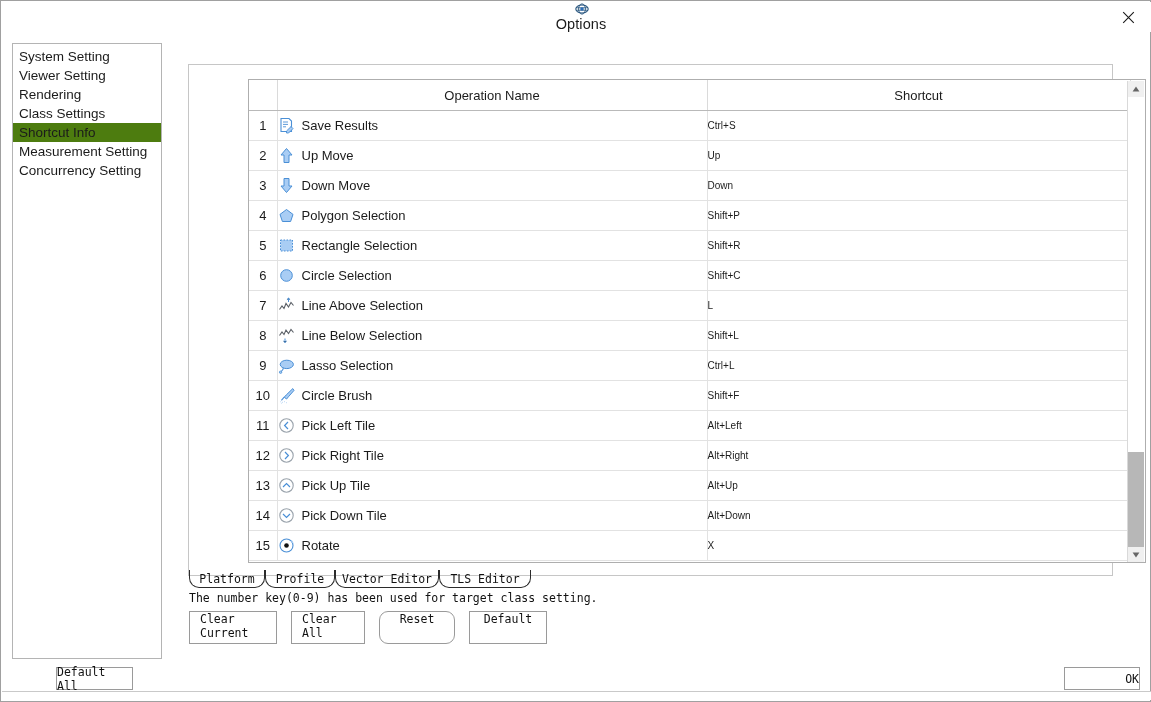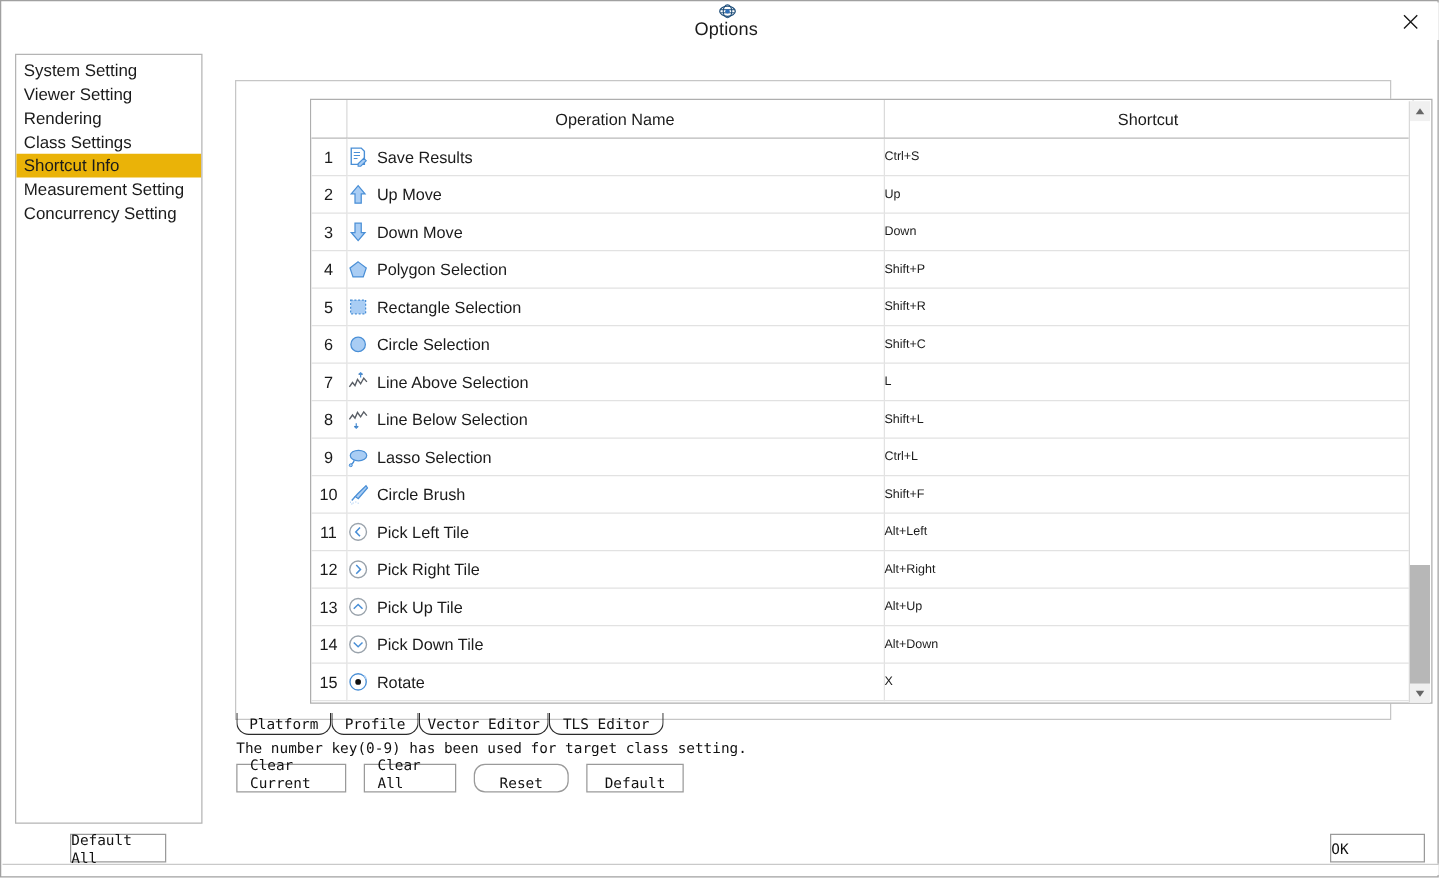--- a/index.html
+++ b/index.html
@@ -69,21 +69,21 @@
   .side-item {
     height: 19px;
     line-height: 19px;
     padding-left: 6px;
     font-size: 13.5px;
     color: #1b1b1b;
     white-space: nowrap;
     cursor: default;
   }
   .side-item.selected {
-    background: #eab308;
+    background: #4d7c0f;
   }
 
   
   #default-all-btn {
     position: absolute;
     left: 11px; top: 666px;
     width: 77px; height: 23px;
     box-sizing: border-box;
     border: 1px solid #9a9a9a;
     background: #ffffff;
@@ -99,21 +99,21 @@
   #ok-btn {
     position: absolute;
     left: 1063px; top: 666px;
     width: 76px; height: 23px;
     box-sizing: border-box;
     border: 1px solid #9a9a9a;
     background: #ffffff;
     font-family: "DejaVu Sans Mono", "Liberation Mono", monospace;
     font-size: 11.5px;
     color: #111;
-    display: flex; align-items: center; justify-content: flex-start;
+    display: flex; align-items: center; justify-content: flex-end;
     cursor: default;
   }
 
   
   #right-panel {
     position: absolute;
     left: 187px; top: 63px;
     width: 925px; height: 512px;
     box-sizing: border-box;
     border: 1px solid #c6c6c6;
@@ -250,28 +250,28 @@
   }
 
   
   #action-row {
     position: absolute;
     left: 188px; top: 610px;
     display: flex;
     gap: 14px;
   }
   .act-btn {
-    height: 23px;
+    height: 33px;
     box-sizing: border-box;
     border: 1px solid #9a9a9a;
     background: #ffffff;
     font-family: "DejaVu Sans Mono", "Liberation Mono", monospace;
     font-size: 11.5px;
     color: #111;
-    display: flex; align-items: flex-end; justify-content: center;
+    display: flex; align-items: flex-start; justify-content: center;
     cursor: default;
     padding: 0 10px;
   }
 
   
   #bottom-strip {
     position: absolute;
     left: 1px; bottom: 1px;
     width: 1149px; height: 8px;
     background: #ffffff;

